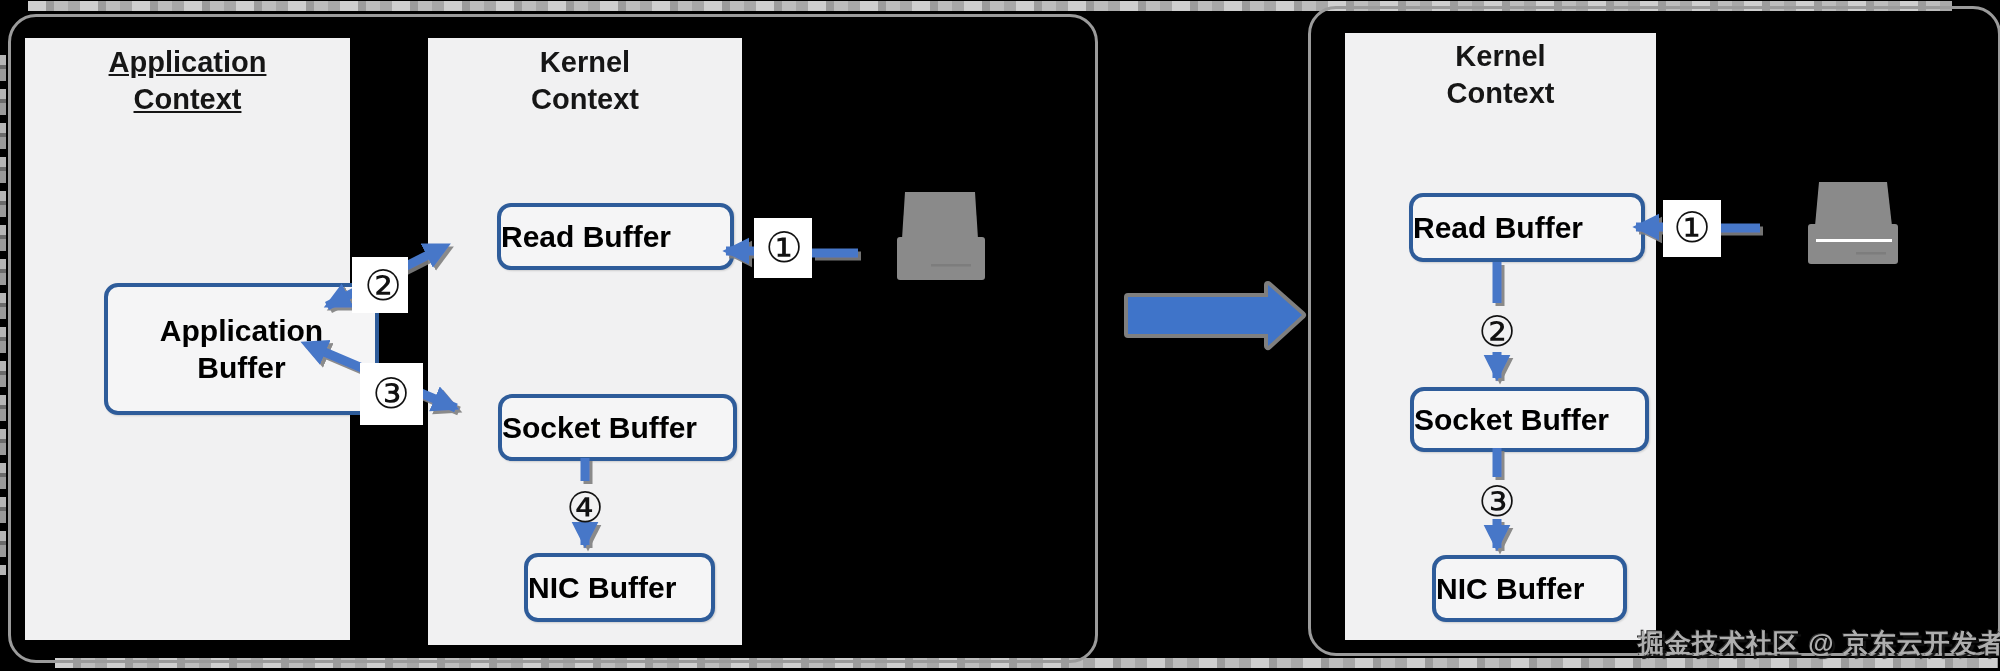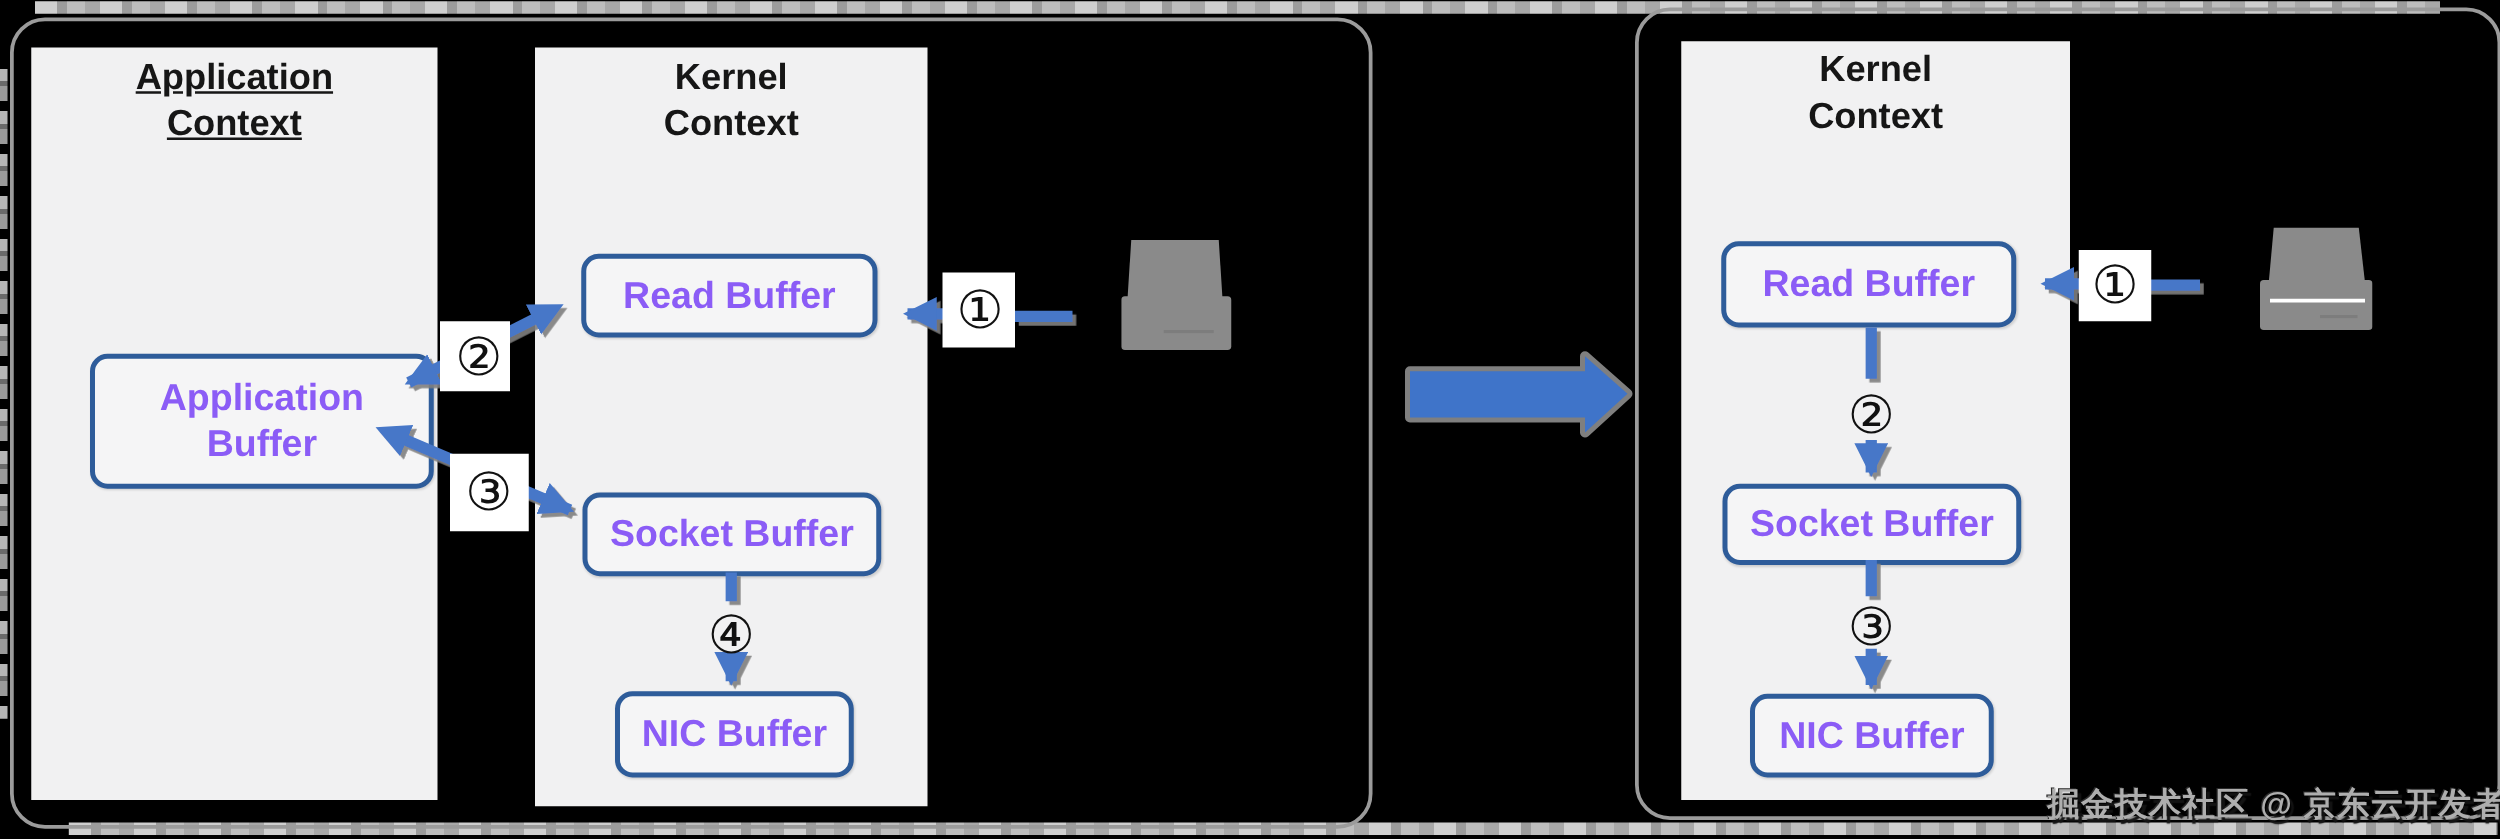--- a/index.html
+++ b/index.html
@@ -15,23 +15,23 @@
   .container{position:absolute;z-index:2;border:3px solid #9b9b9b;border-radius:28px;background:transparent;}
 
   
   .panel{position:absolute;z-index:3;background:#f1f1f2;}
 
   .ptitle{position:absolute;z-index:4;text-align:center;color:#161616;
           font-size:29px;font-weight:bold;line-height:37px;}
 
   
   .bbox{position:absolute;z-index:4;border:4px solid #2e5c9a;border-radius:14px;background:#f5f5f6;
-        display:flex;align-items:center;justify-content:center;text-align:center;
-        color:#8b5cf6;font-size:30px;font-weight:bold;line-height:37px;
-        box-shadow:1px 1px 2px rgba(0,0,0,0.15);}
+        display:flex;align-items:center;justify-content:flex-start;text-align:center;
+        color:#000000;font-size:30px;font-weight:bold;line-height:37px;
+        box-shadow:1px 1px 2px rgba(0,0,0,0.15);margin-left:32px;}
 
   
   .whitebox{position:absolute;z-index:5;background:#ffffff;}
 
   
   .step{position:absolute;z-index:6;color:#111;font-family:"DejaVu Sans",sans-serif;
         font-size:42px;font-weight:normal;line-height:1;text-align:center;}
 
   .iconwrap{position:absolute;z-index:3;}
 
@@ -62,21 +62,21 @@
   </div>
   <div class="ptitle" style="left:428px;top:44px;width:314px;">
     <span>Kernel</span><br>
     <span>Context</span>
   </div>
 
   <div class="bbox" style="left:465px;top:203px;width:229px;height:59px;">
       <span>Read Buffer</span>
     </div>
 
-  <div class="bbox" style="left:72px;top:283px;width:227px;height:92px;padding:4px 20px;">
+  <div class="bbox" style="left:72px;top:283px;width:227px;height:92px;padding:16px 20px;">
       <span>Application Buffer</span>
     </div>
 
   <div class="bbox" style="left:466px;top:394px;width:231px;height:59px;">
       <span>Socket Buffer</span>
     </div>
 
   <div class="bbox" style="left:492px;top:553px;width:183px;height:61px;">
       <span>NIC Buffer</span>
     </div>

